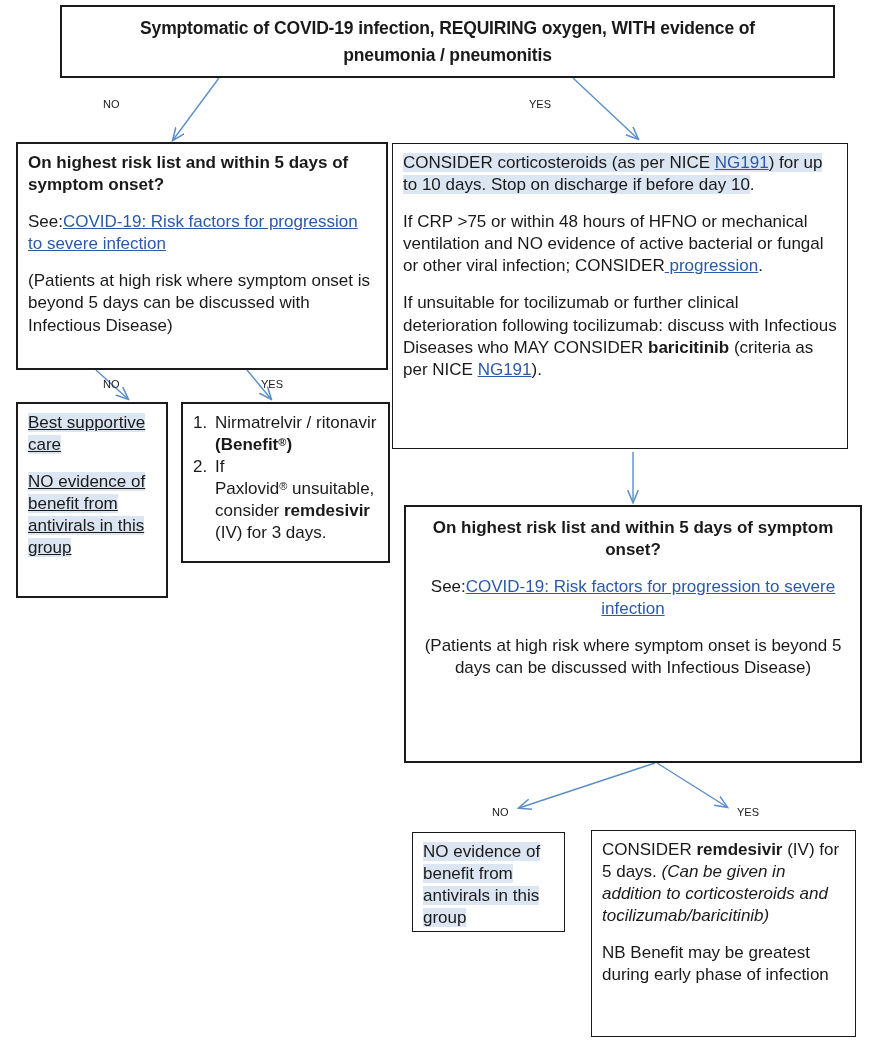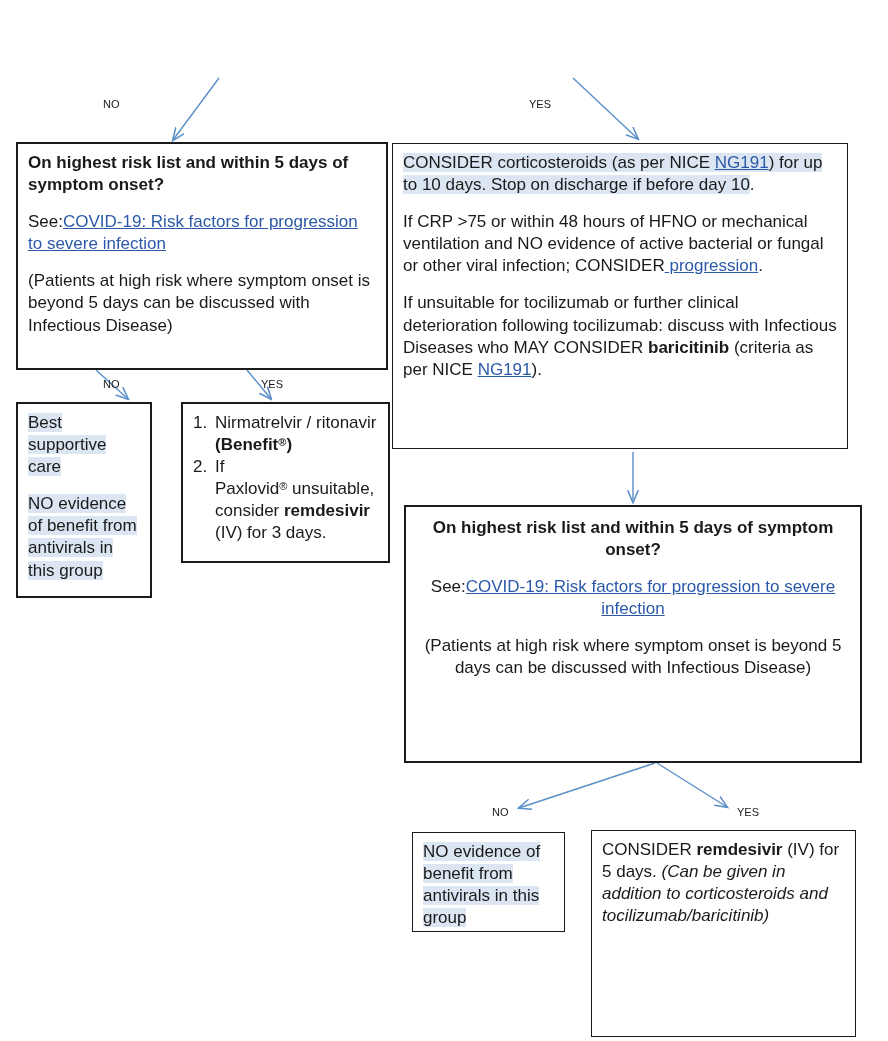--- a/index.html
+++ b/index.html
@@ -51,21 +51,21 @@
     font-weight: bold;
     font-size: 17.5px;
     line-height: 1.5;
     text-align: center;
     letter-spacing: -0.15px;
   }
 
   #risk-box-left { left: 16px; top: 142px; width: 372px; height: 228px; }
   #steroid-box   { left: 392px; top: 143px; width: 456px; height: 306px; }
 
-  #best-support-box { left: 16px; top: 402px; width: 136px; height: 196px; }
+  #best-support-box { left: 16px; top: 402px; width: 152px; height: 196px; text-decoration: underline; }
   #paxlovid-box     { left: 181px; top: 402px; width: 209px; height: 161px; }
 
   #risk-box-right { left: 404px; top: 505px; width: 458px; height: 258px; }
 
   #no-benefit-box { left: 412px; top: 832px; width: 153px; height: 100px; }
   #remdesivir-box { left: 591px; top: 830px; width: 265px; height: 207px; }
 
   
   .numlist {
     margin: 0; padding: 0; list-style: none;
@@ -113,20 +113,26 @@
 
     <line x1="247" y1="370" x2="271" y2="399" stroke="#5b8fc9" stroke-width="1.4" marker-end="url(#ah)"></line>
 
     <line x1="633" y1="452" x2="633" y2="502" stroke="#5b8fc9" stroke-width="1.4" marker-end="url(#ah)"></line>
 
     <line x1="655" y1="763" x2="519" y2="808" stroke="#5b8fc9" stroke-width="1.4" marker-end="url(#ah)"></line>
 
     <line x1="657" y1="763" x2="727" y2="807" stroke="#5b8fc9" stroke-width="1.4" marker-end="url(#ah)"></line>
   </svg>
 
+  <div class="box" id="top-box">
+    <div class="title">
+      <span>Symptomatic of COVID-19 infection, REQUIRING oxygen, WITH evidence of</span><br>
+      <span>pneumonia / pneumonitis</span>
+    </div>
+  </div>
 
   <div class="edge-label" style="left:103px; top:98px;">NO</div>
   <div class="edge-label" style="left:529px; top:98px;">YES</div>
 
   <div class="box" id="risk-box-left" style="border-width:2px;">
     <p class="bold">On highest risk list and within 5 days of symptom onset?</p>
     <p><span>See:</span><span class="lnk">COVID-19: Risk factors for progression to severe infection</span></p>
     <p>(Patients at high risk where symptom onset is beyond 5 days can be discussed with Infectious Disease)</p>
   </div>
 
@@ -163,15 +169,16 @@
 
   <div class="edge-label" style="left:492px; top:806px;">NO</div>
   <div class="edge-label" style="left:737px; top:806px;">YES</div>
 
   <div class="box" id="no-benefit-box">
     <p><span class="hl">NO evidence of benefit from antivirals in this group</span></p>
   </div>
 
   <div class="box" id="remdesivir-box">
     <p><span>CONSIDER </span><span class="bold">remdesivir</span><span> (IV) for 5 days</span><span>. </span><span class="ital">(Can be given in addition to corticosteroids and tocilizumab/baricitinib)</span></p>
+    <p>NB Benefit may be greatest during early phase of infection</p>
   </div>
 
 </div>
 
 </body></html>

